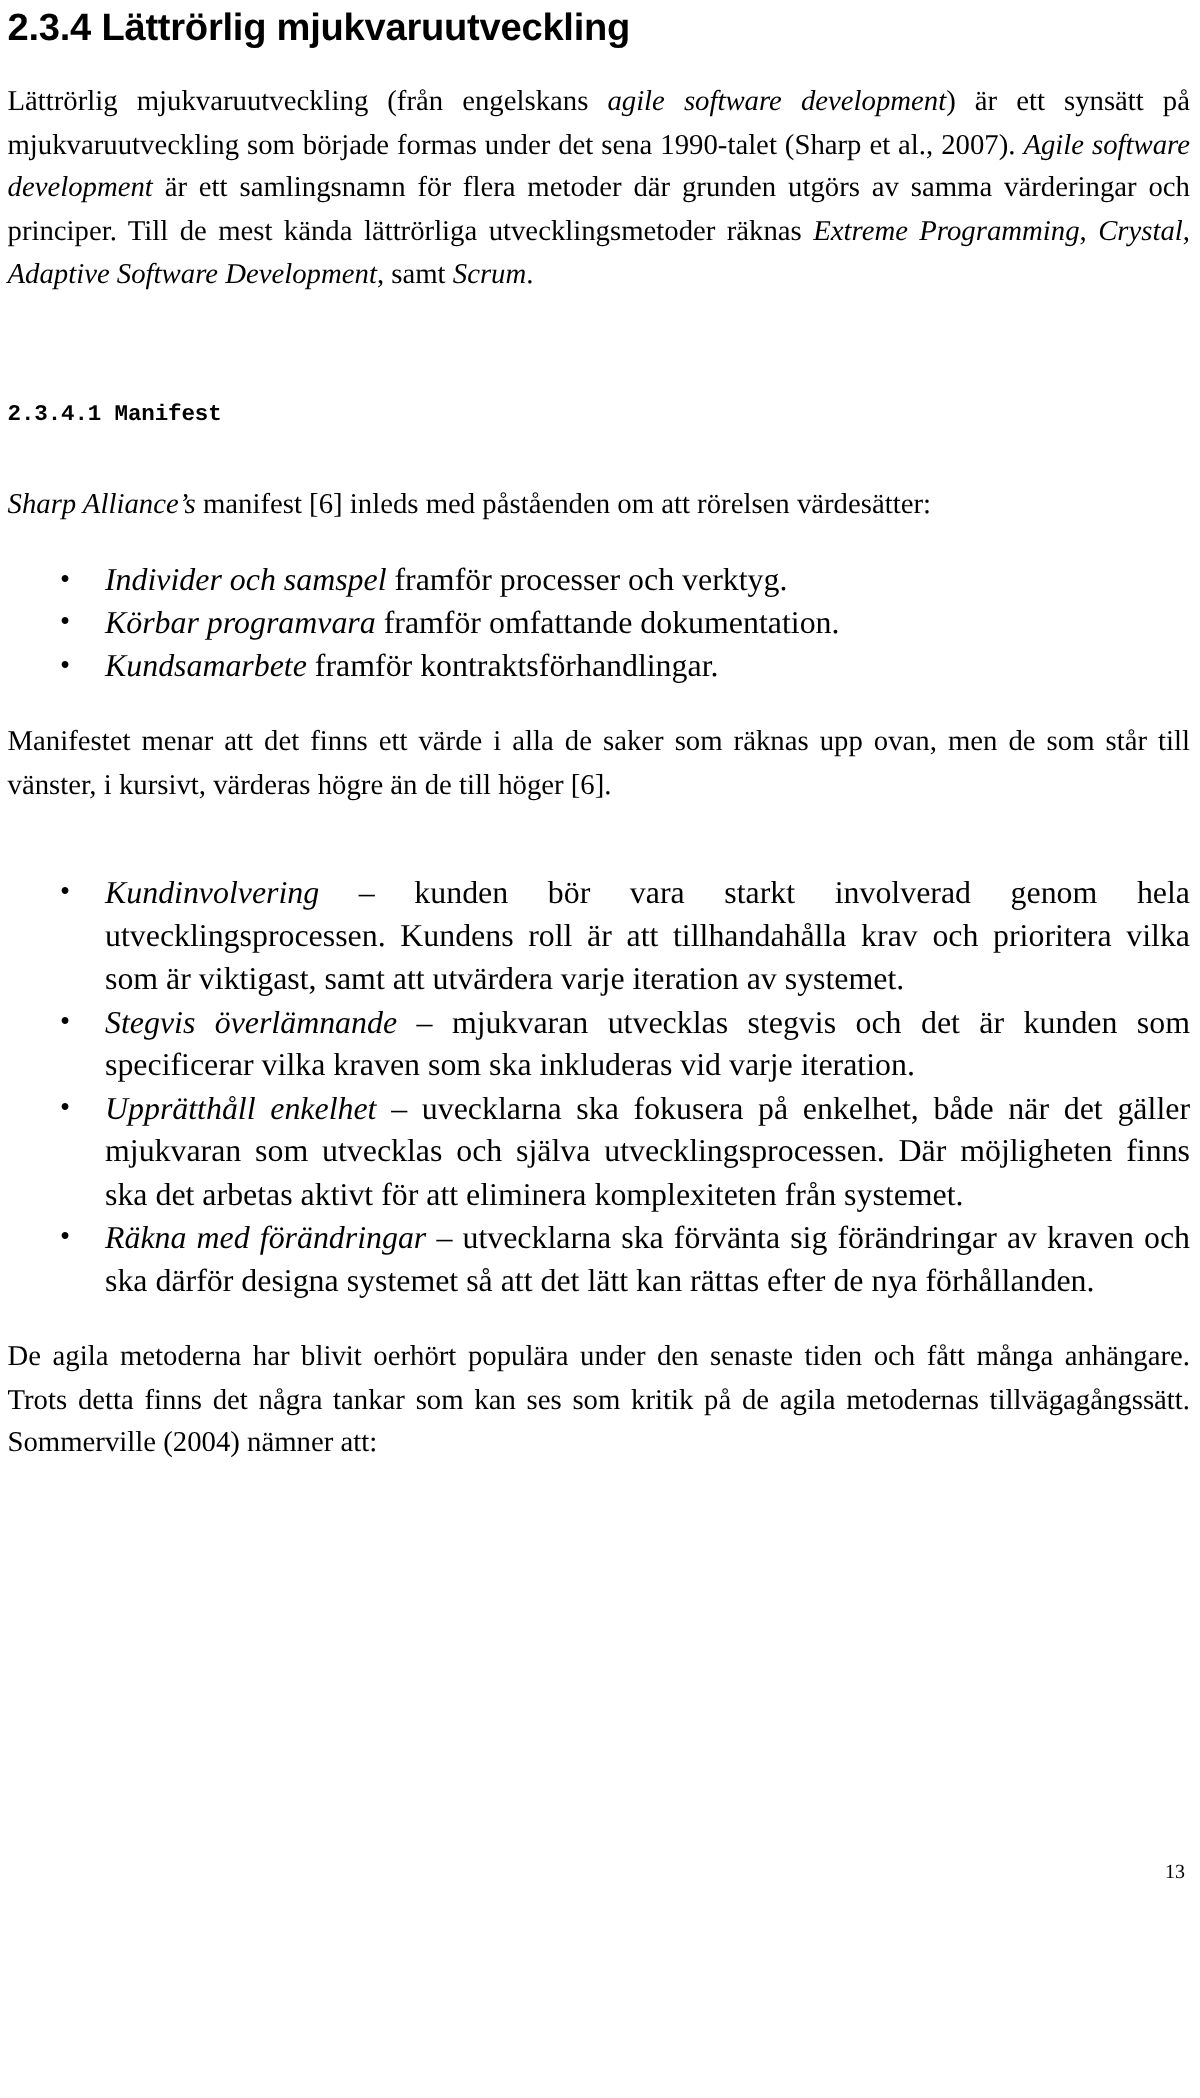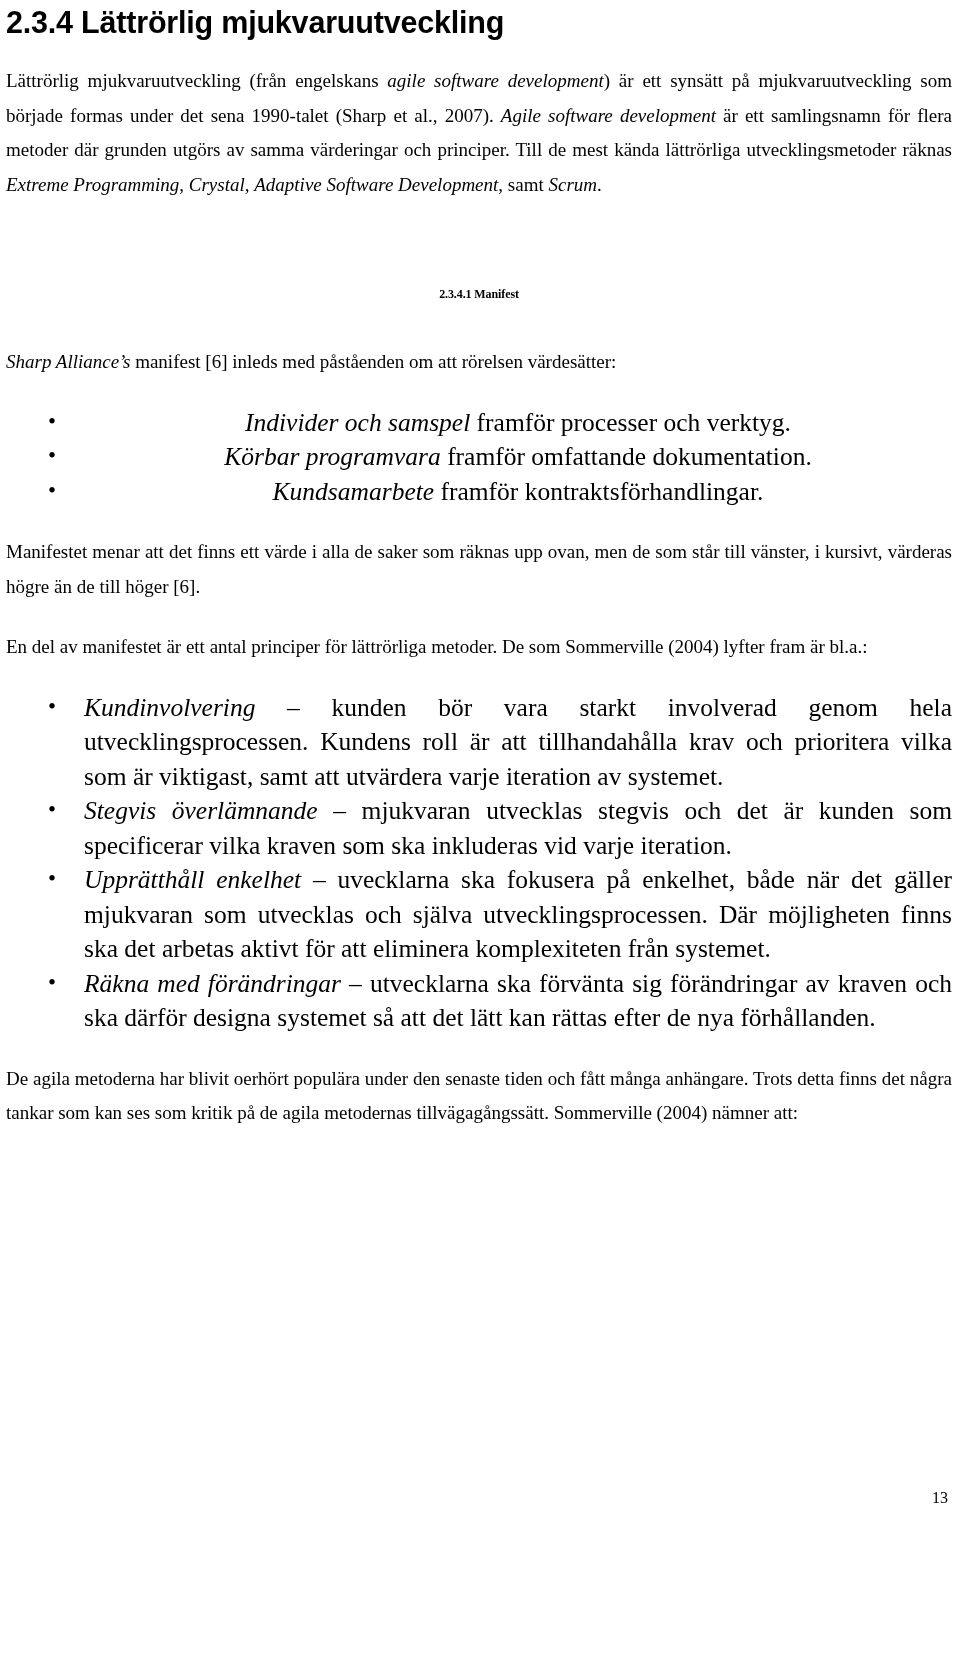--- a/index.html
+++ b/index.html
@@ -28,32 +28,31 @@
   .h-main {
     font-family: "Liberation Sans", "DejaVu Sans", sans-serif;
     font-weight: bold;
     font-size: 30.5px;
     letter-spacing: -0.2px;
     line-height: 1.05;
     margin: 0;
     padding-top: 6px;
   }
   .h-sub {
-    font-family: Liberation Serif, serif;
+    font-family: Liberation Mono, monospace;
     font-weight: bold;
-    font-size: 12px;
+    font-size: 18px;
     letter-spacing: -0.1px;
     line-height: 1.1;
     margin: 0;
-    text-align: center;
   }
 
   
   .para {
-    font-size: 19px;
+    font-size: 23px;
     line-height: 34.5px;
     text-align: justify;
     text-justify: inter-word;
     margin: 0;
     -webkit-hyphens: none;
     hyphens: none;
   }
   .para i, .para em { font-style: italic; }
 
   
@@ -71,21 +70,21 @@
     text-align: justify;
   }
   ul.blist > li::before {
     content: "\2022";
     position: absolute;
     left: 42px;
     top: -1px;
     font-size: 23px;
     line-height: 34.5px;
   }
-  ul.blist.tight > li { text-align: center; }
+  ul.blist.tight > li { text-align: left; }
   .spacer-m { height: 26px; }
   .spacer-l { height: 44px; }
   .spacer-xl { height: 62px; }
 
   .page-number {
     position: absolute;
     right: 12px;
     bottom: 8px;
     font-size: 16px;
     line-height: 1;
@@ -119,21 +118,20 @@
     <li><i>Körbar programvara</i><span> framför omfattande dokumentation.</span></li>
     <li><i>Kundsamarbete</i><span> framför kontraktsförhandlingar.</span></li>
   </ul>
 
   <div class="spacer-m"></div>
 
   <p class="para">Manifestet menar att det finns ett värde i alla de saker som räknas upp ovan, men de som står till vänster, i kursivt, värderas högre än de till höger [6].</p>
 
   <div class="spacer-m"></div>
 
-  <p class="para">En del av manifestet är ett antal principer för lättrörliga metoder. De som Sommerville (2004) lyfter fram är bl.a.:</p>
 
   <div class="spacer-m"></div>
 
   <ul class="blist">
     <li><i>Kundinvolvering</i><span> – kunden bör vara starkt involverad genom hela utvecklingsprocessen. Kundens roll är att tillhandahålla krav och prioritera vilka som är viktigast, samt att utvärdera varje iteration av systemet.</span></li>
     <li><i>Stegvis överlämnande</i><span> – mjukvaran utvecklas stegvis och det är kunden som specificerar vilka kraven som ska inkluderas vid varje iteration.</span></li>
     <li><i>Upprätthåll enkelhet</i><span> – uvecklarna ska fokusera på enkelhet, både när det gäller mjukvaran som utvecklas och själva utvecklingsprocessen. Där möjligheten finns ska det arbetas aktivt för att eliminera komplexiteten från systemet.</span></li>
     <li><i>Räkna med förändringar</i><span> – utvecklarna ska förvänta sig förändringar av kraven och ska därför designa systemet så att det lätt kan rättas efter de nya förhållanden.</span></li>
   </ul>
 

